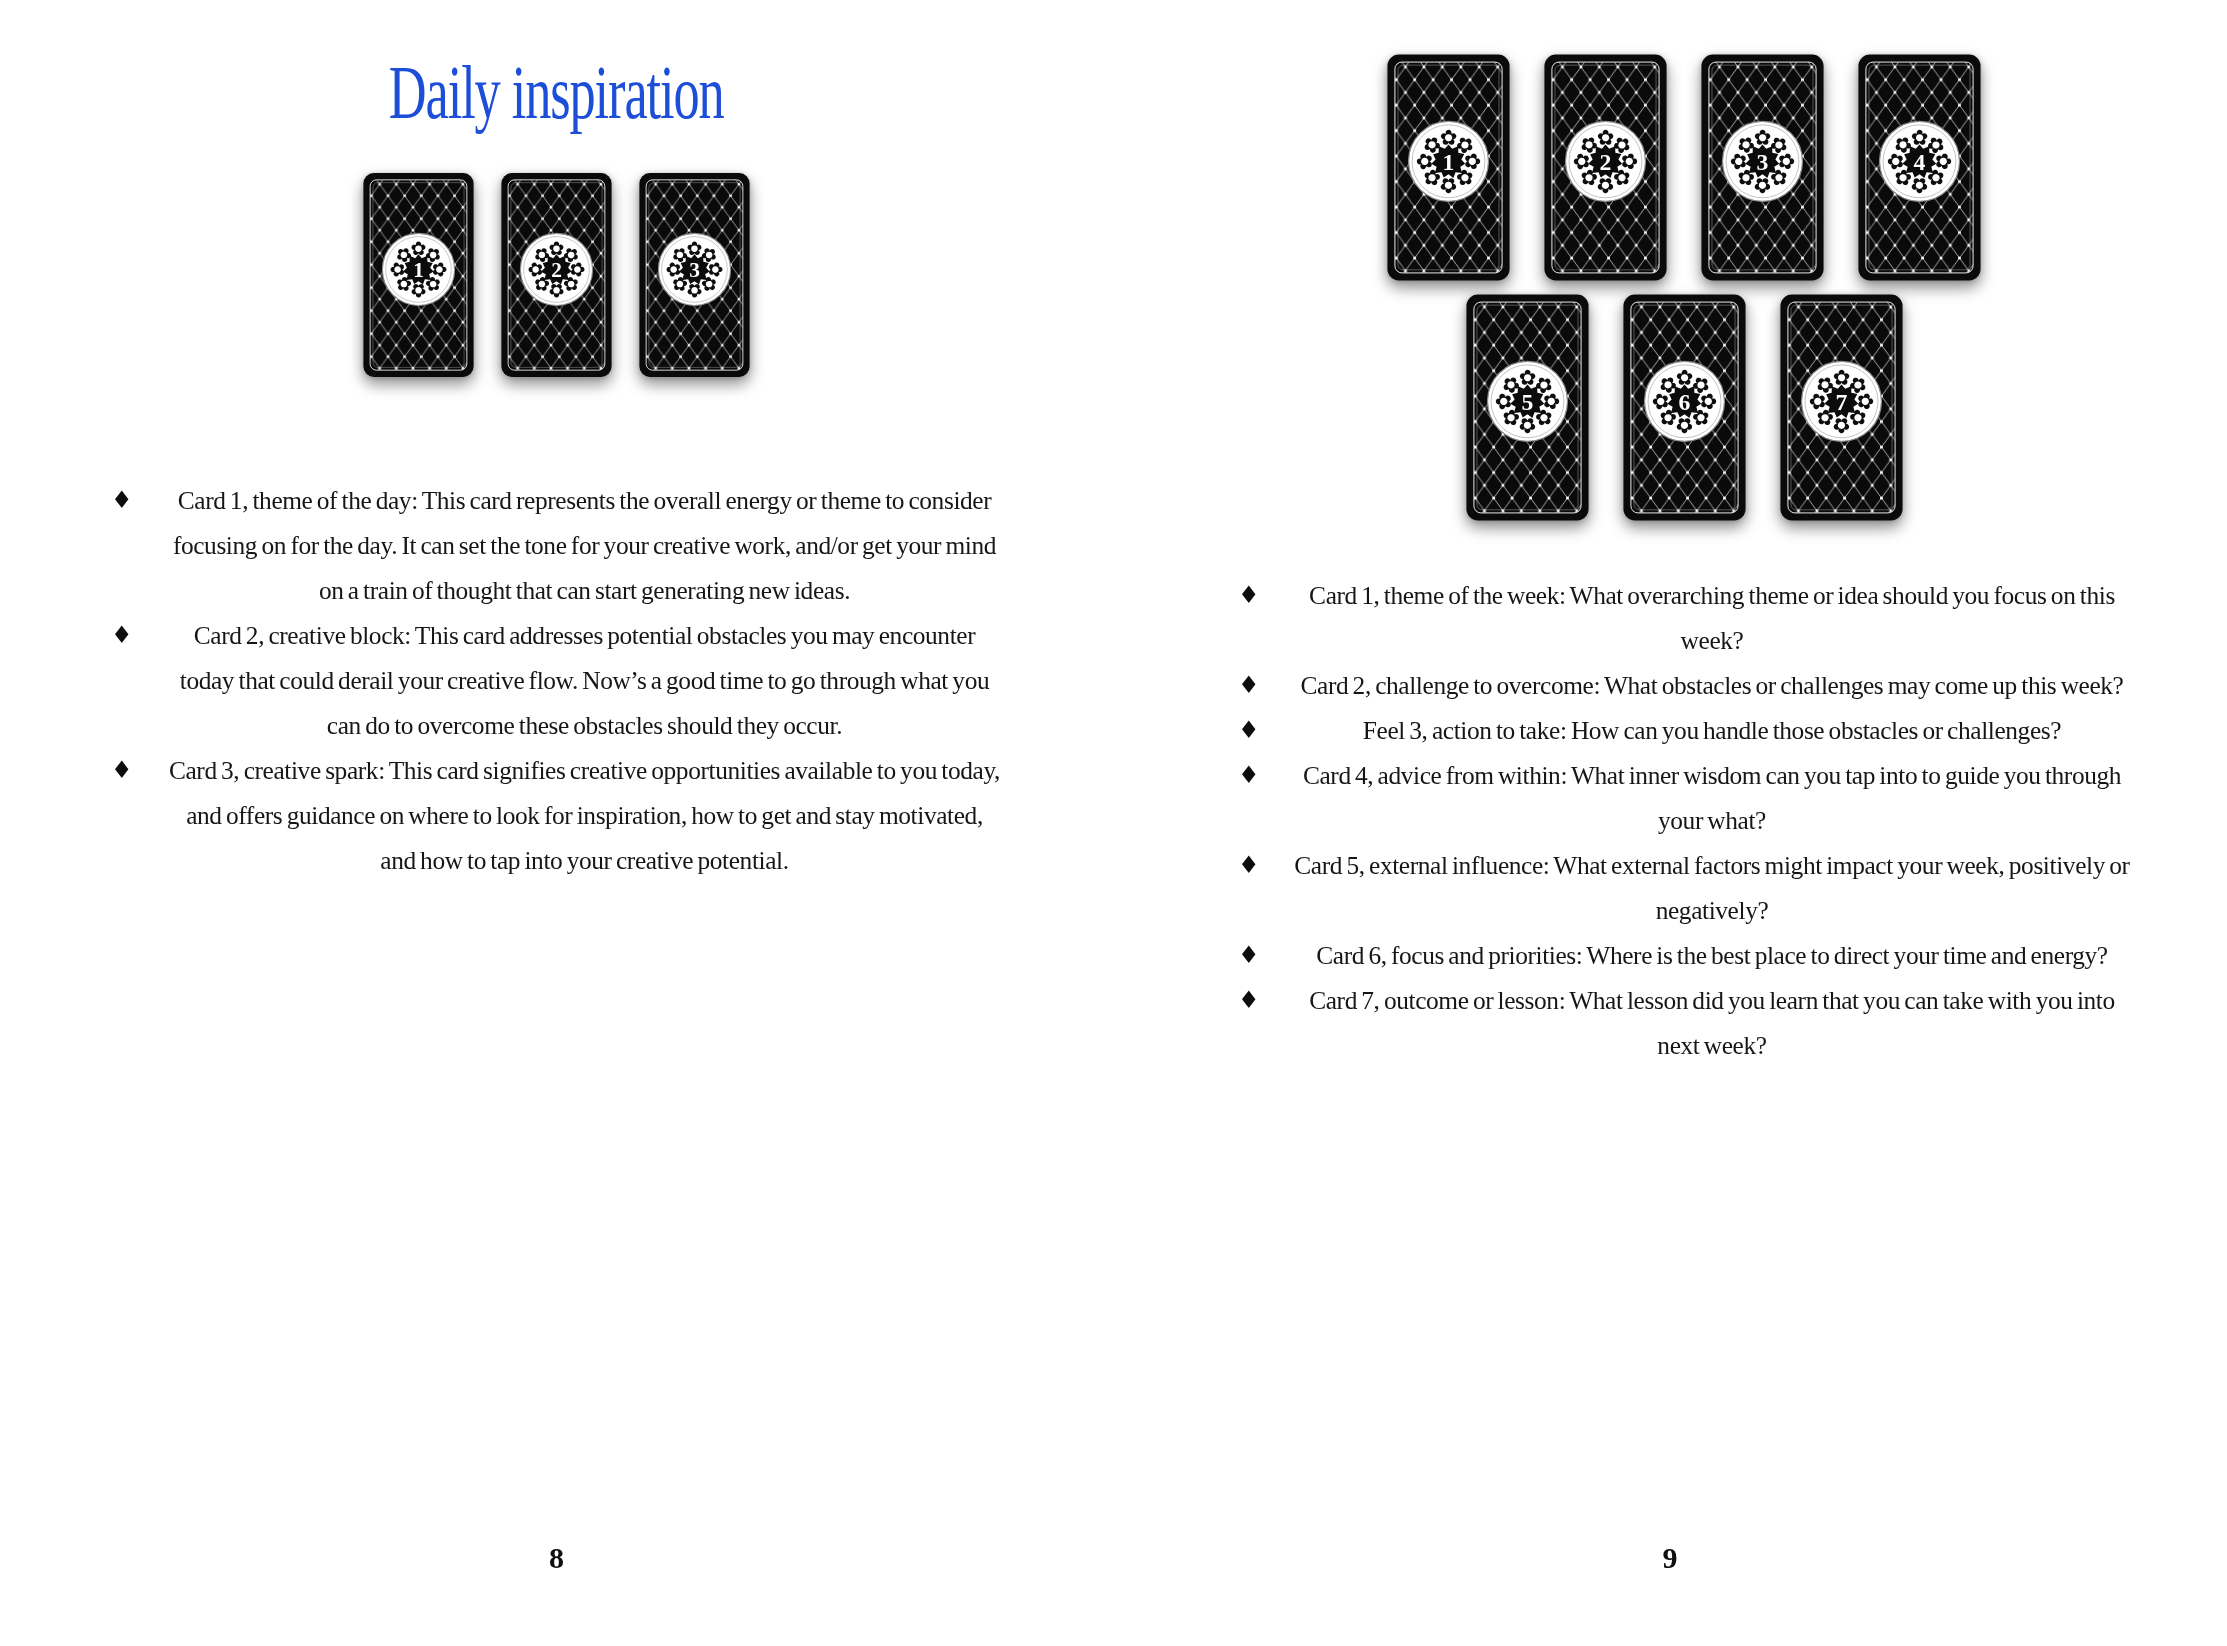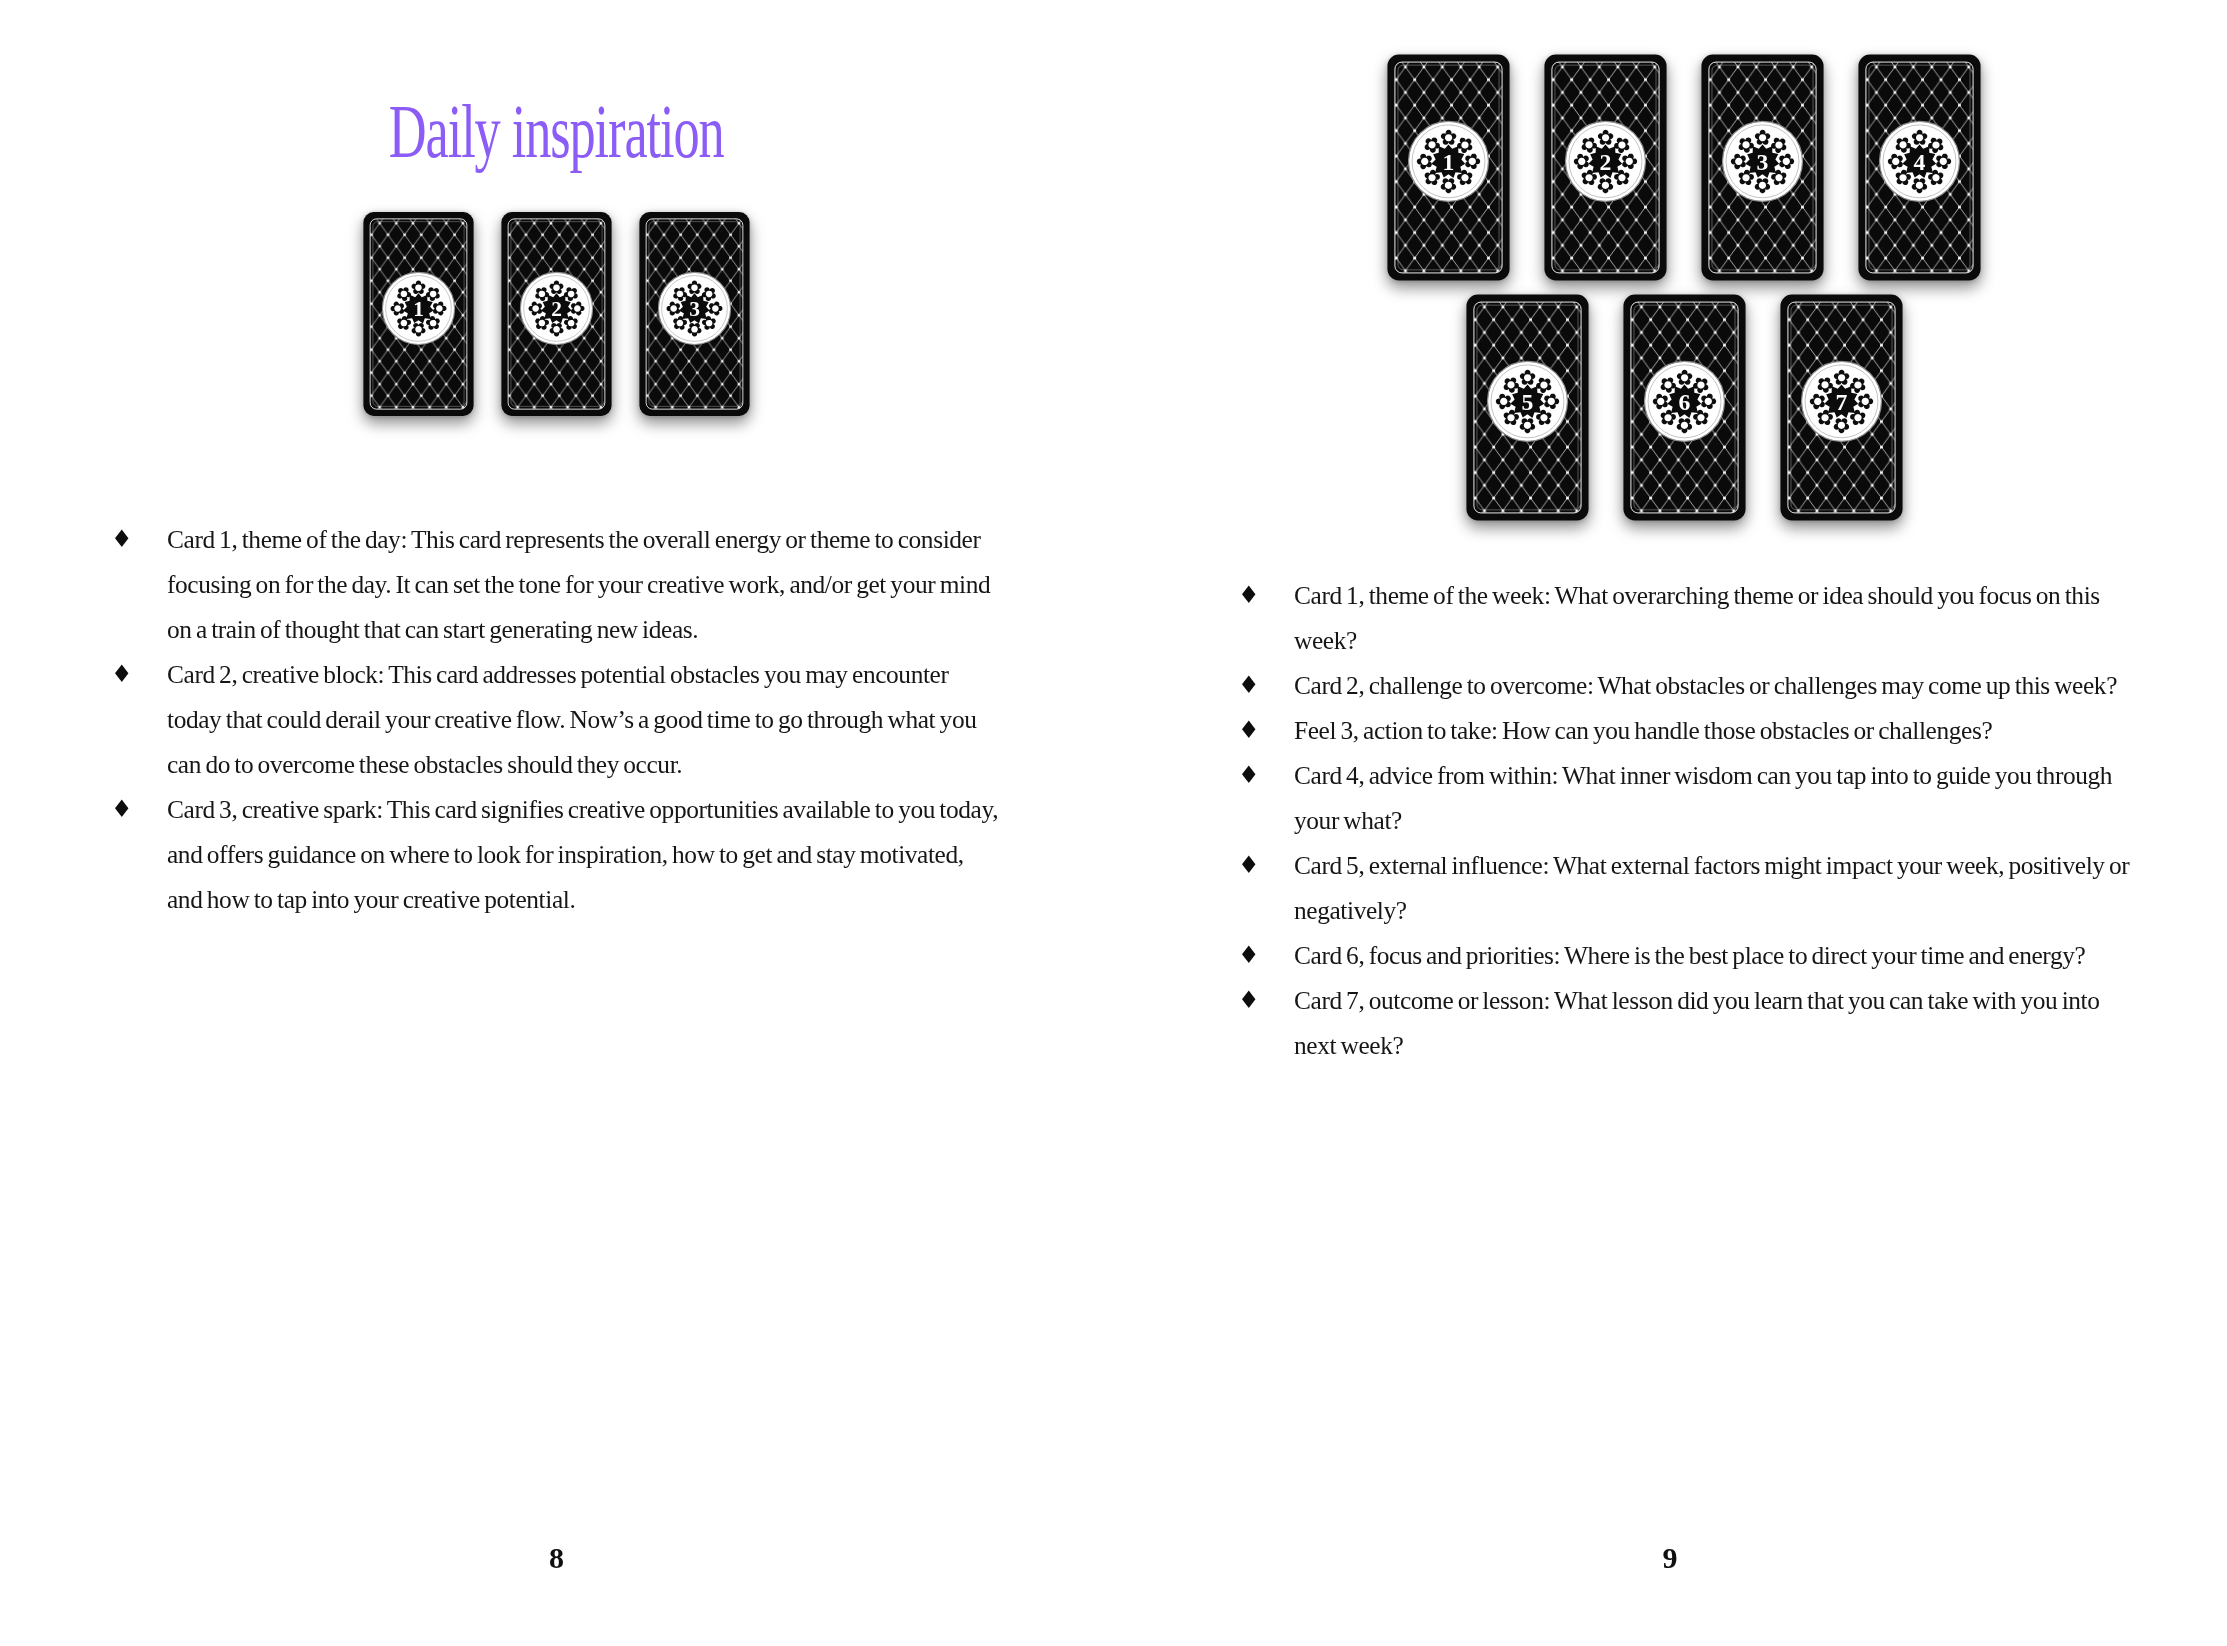--- a/index.html
+++ b/index.html
@@ -3,22 +3,22 @@
 <meta charset="utf-8">
 <style>
   html,body{margin:0;padding:0;background:#ffffff;}
   body{width:2227px;height:1646px;overflow:hidden;
        font-family:"Liberation Serif", serif;color:#161616;}
   .spread{display:flex;width:2227px;height:1646px;background:#ffffff;}
   .page{position:relative;height:1646px;box-sizing:border-box;}
   .page-left{width:1113px;padding:0 111px;}
   .page-right{width:1114px;padding:0 97px 0 125px;}
 
-  .title{margin:93px 0 0 0;text-align:center;font-weight:400;
-         font-size:77px;line-height:77px;letter-spacing:-1.6px;color:#8b5cf6;
+  .title{margin:54px 0 0 0;text-align:center;font-weight:400;
+         font-size:77px;line-height:77px;letter-spacing:-1.6px;color:#1d4ed8;
          font-family:"Liberation Serif", serif;white-space:nowrap;}
   .title-inner{display:inline-block;transform:scaleX(0.68);}
 
   .intro{margin:21px 0 0 0;font-size:25.4px;line-height:45px;
          text-align:justify;letter-spacing:-0.4px;word-spacing:-1.6px;color:#161616;}
 
   .cards{display:flex;justify-content:center;}
   .cards-sm{gap:27px;margin-top:41px;}
   .cards-sm .card svg{width:111px;height:206px;}
   .cards-lg{gap:34px;}
@@ -31,21 +31,21 @@
   .card-num{font-family:"Liberation Serif", serif;font-weight:700;font-size:27px;fill:#ffffff;}
   .club-glyph{font-family:"DejaVu Sans", sans-serif;font-size:24px;fill:#0d0d0d;}
 
   .bullets{list-style:none;margin:0;padding:0;font-size:25.4px;line-height:45px;
            letter-spacing:-0.4px;word-spacing:-1.6px;color:#161616;}
   .bullets-left{margin-top:100px;}
   .bullets-right{margin-top:52px;}
   .bullets li{display:flex;align-items:flex-start;}
   .bullet-glyph{flex:0 0 56px;font-family:"DejaVu Sans", sans-serif;
                 font-size:24px;color:#0d0d0d;letter-spacing:0;word-spacing:0;}
-  .bullet-text{flex:1;}
+  .bullet-text{flex:1;text-align:center;}
 
   .pagenum{position:absolute;top:1541px;left:0;right:0;text-align:center;
            font-weight:700;font-size:30px;color:#0f0f0f;}
 </style>
 </head>
 <body>
 
 <svg width="0" height="0" style="position:absolute" aria-hidden="true">
   <defs>
     <pattern id="lat" width="21" height="29" patternUnits="userSpaceOnUse">

